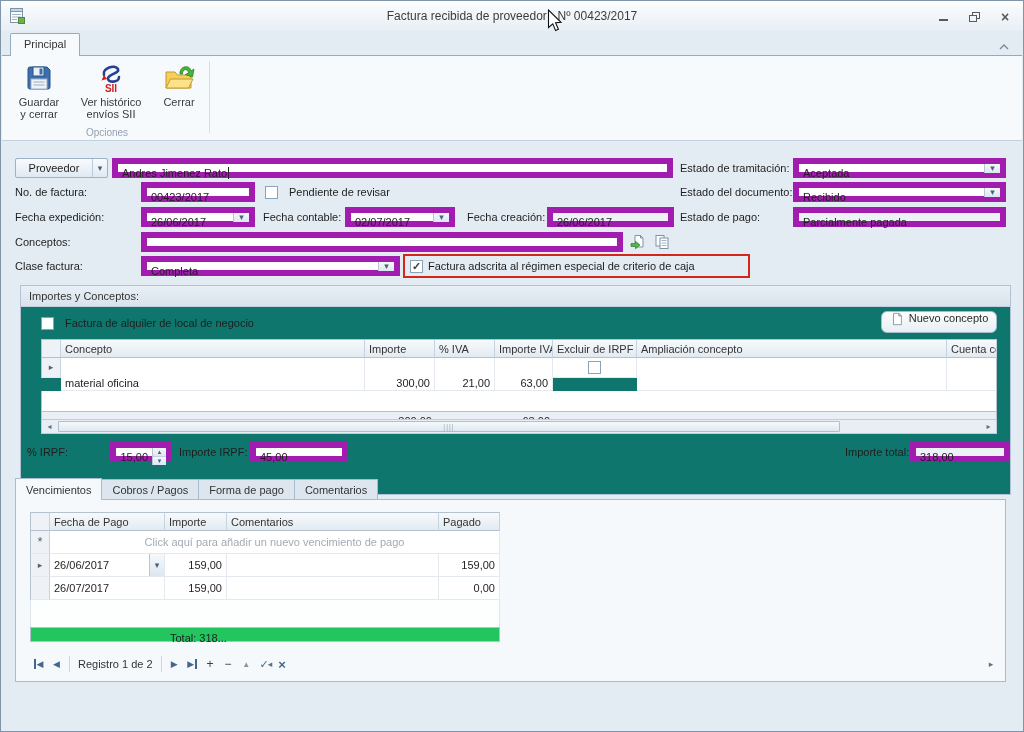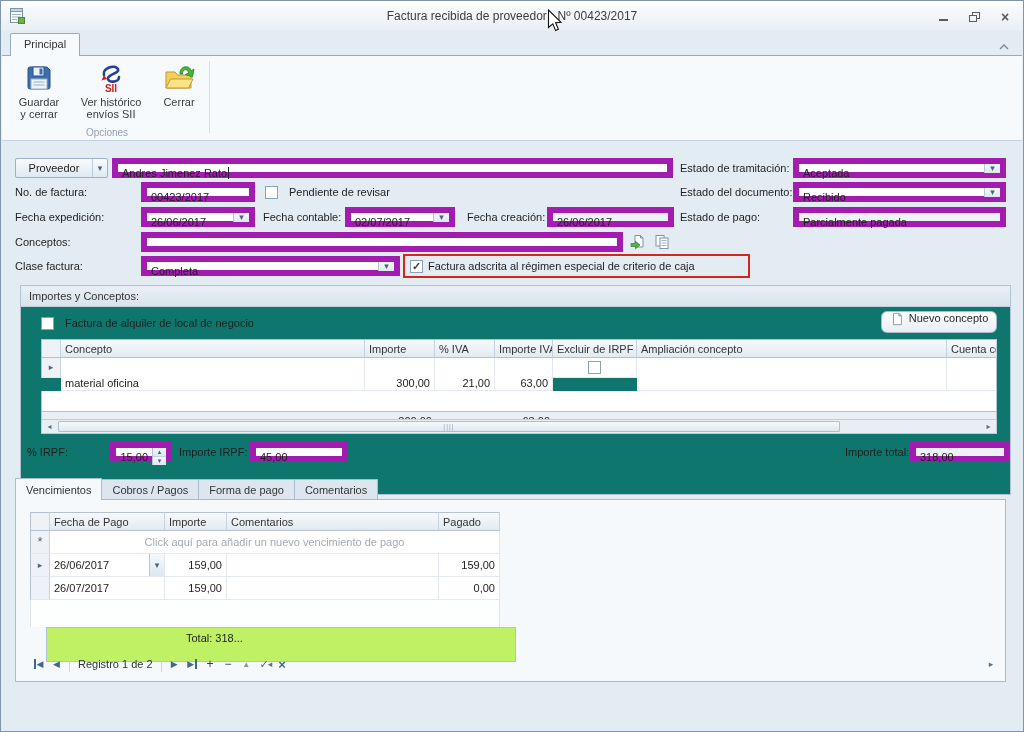--- a/index.html
+++ b/index.html
@@ -76,21 +76,21 @@
 .vgrid{position:absolute;left:14px;top:12px;width:470px}
 .vgrid .hrow,.vgrid .drow{display:grid;grid-template-columns:20px 115px 62px 212px 61px}
 .vgrid .h{background:linear-gradient(#f7fafc,#e2eaf1);border-right:1px solid #c6d2dd;border-bottom:1px solid #b4c2cf;border-top:1px solid #b4c2cf;height:19px;line-height:18px;padding:0 4px;white-space:nowrap;overflow:hidden;color:#333}
 .vgrid .h:first-child{border-left:1px solid #b4c2cf}
 .vgrid .c{background:#fff;border-right:1px solid #e3e9ef;border-bottom:1px solid #e3e9ef;height:23px;line-height:22px;padding:0 4px;white-space:nowrap;overflow:hidden;position:relative}
 .vgrid .ind{background:#eef2f6;border-right:1px solid #c6d2dd;border-left:1px solid #b4c2cf;text-align:center;padding:0;color:#4d6577;font-size:9px}
 .vgrid .num{text-align:right}
 .vgrid .hint{grid-column:2/6;text-align:center;color:#a2abb5}
 .cell-dd{position:absolute;right:0;top:0;bottom:0;width:15px;border-left:1px solid #b6c6d4;background:linear-gradient(#f5f9fc,#dde7f0);display:flex;align-items:center;justify-content:center}
 .vfill{height:27px;background:#fdfefe;border-left:1px solid #dde4ea;border-right:1px solid #dde4ea}
-.vfooter{position:absolute;left:30px;top:127px;width:470px;height:35px;background:#bef264;border:1px solid #b4c2cf}
+.vfooter{position:absolute;left:14px;top:127px;width:470px;height:15px;background:#22c55e;border:1px solid #b4c2cf}
 .vfooter span{position:absolute;left:139px;top:0;line-height:21px}
 .nav{position:absolute;left:14px;top:155px;height:18px;display:flex;align-items:center;gap:1px}
 .nav-btn{min-width:17px;height:17px;display:flex;align-items:center;justify-content:center;color:#41688c;font-size:9px}
 .nav-btn .bar-l{border-left:2px solid #41688c;padding-left:1px}
 .nav-btn .bar-r{border-right:2px solid #41688c;padding-right:1px}
 .nav-text{padding:0 8px;color:#333;border-left:1px solid #ccd6e0;border-right:1px solid #ccd6e0;margin:0 3px;line-height:16px}
 .nav-plus{font-size:12px;color:#3a3a3a}
 .nav-minus{font-size:12px;color:#3a3a3a}
 .nav-edit{font-size:8px;color:#8a97a4}
 .nav-check{font-size:11px;color:#41688c}

